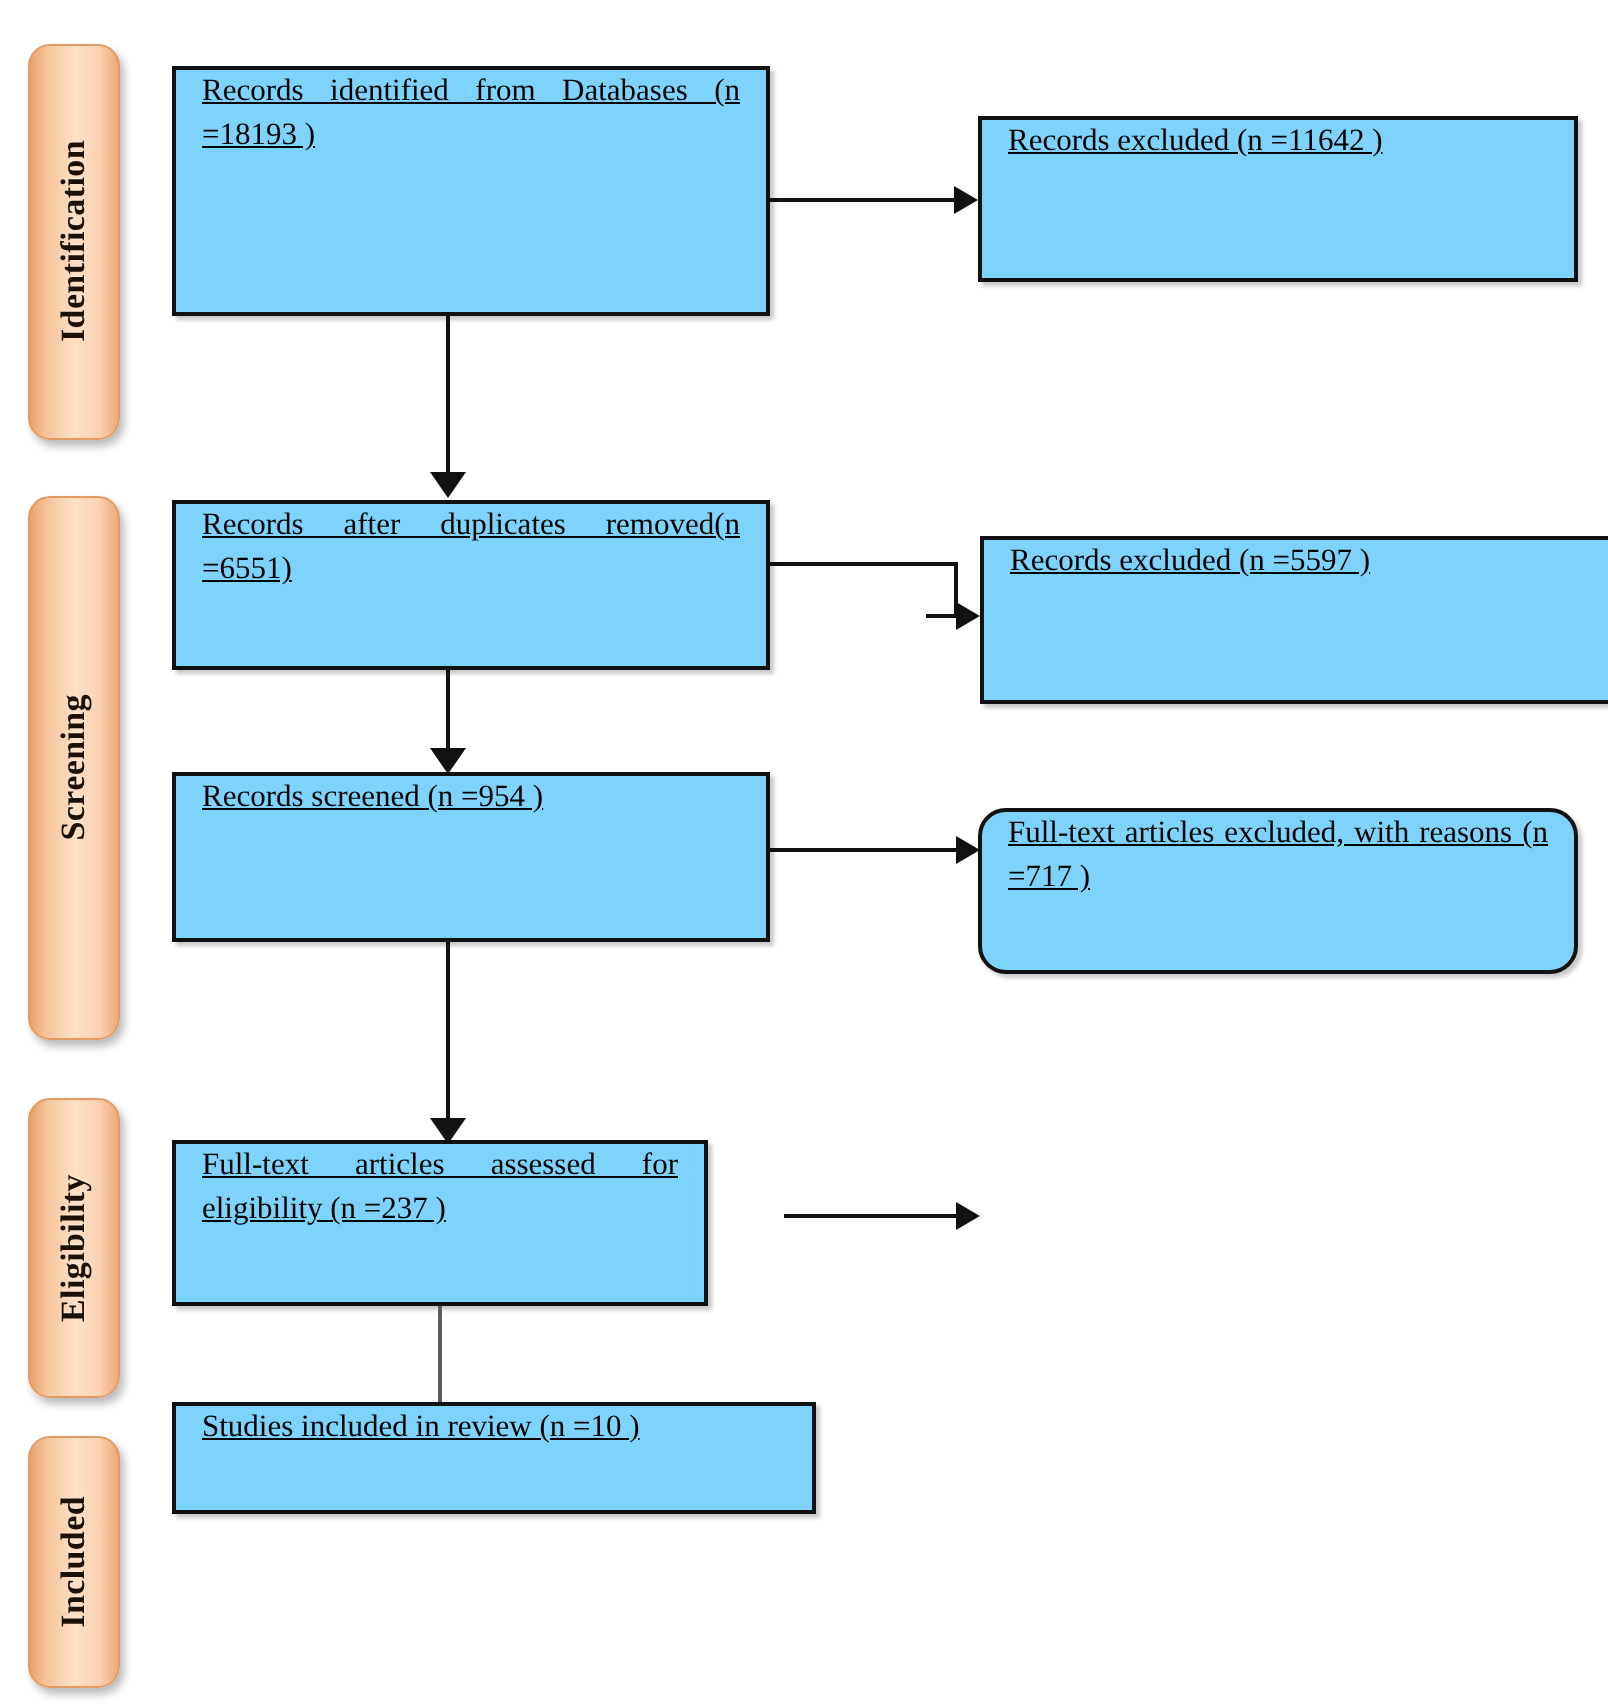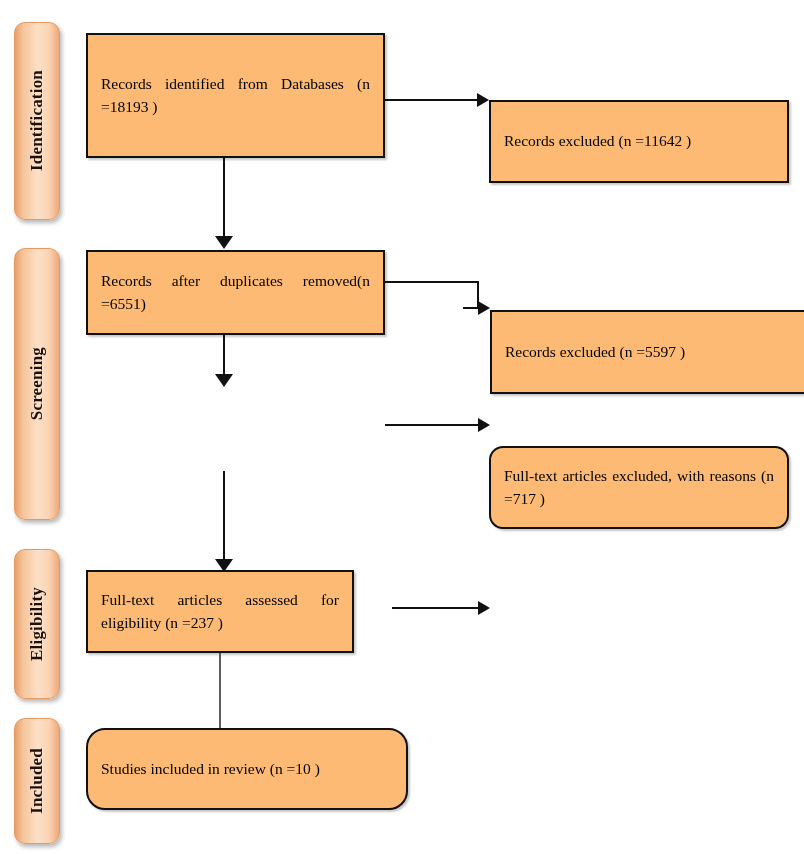--- a/index.html
+++ b/index.html
@@ -42,44 +42,43 @@
     font-size: 17px;
     letter-spacing: 0.2px;
     color: #1c1007;
     white-space: nowrap;
     text-shadow: 0.5px 0.5px 0 rgba(255,255,255,0.35);
   }
 
   
   .flow-box {
     position: absolute;
-    background: #fdba74;
+    background: #7dd3fc;
     border: 2.5px solid #111111;
     box-sizing: border-box;
     box-shadow: 2px 2px 2px rgba(0,0,0,0.22);
     display: flex;
-    align-items: center;
+    text-decoration: underline;
   }
   .flow-box .box-text {
     display: block;
     width: 100%;
     padding: 0 13px;
     box-sizing: border-box;
     font-family: "Liberation Serif", "DejaVu Serif", serif;
     font-size: 15.5px;
     line-height: 1.45;
     color: #000000;
     text-align: justify;
     text-align-last: left;
     -webkit-hyphens: none;
     hyphens: none;
   }
   .flow-box.thin-border {
     border-width: 2px;
-    margin-top: 42px;
   }
 
   
   .v-line {
     position: absolute;
     width: 2px;
     background: #111111;
   }
   .v-line.gray { background: #5d5d5d; }
 
@@ -157,20 +156,23 @@
   <div class="h-line" style="left:463px; top:307px; width:20px;"></div>
   <div class="h-head" style="left:478px; top:301px;"></div>
 
   <div class="flow-box thin-border" style="left:490px; top:268px; width:357px; height:84px;">
     <span class="box-text">Records excluded (n =5597 )</span>
   </div>
 
   <div class="v-line" style="left:223px; top:335px; width:2px; height:40px;"></div>
   <div class="v-head" style="left:215px; top:374px;"></div>
 
+  <div class="flow-box" style="left:86px; top:386px; width:299px; height:85px;">
+    <span class="box-text">Records screened (n =954 )</span>
+  </div>
 
   <div class="h-stub" style="left:385px; top:424px; width:93px; height:2px;"></div>
   <div class="h-head" style="left:478px; top:418px;"></div>
 
   <div class="flow-box thin-border" style="left:489px; top:404px; width:300px; height:83px;border-radius:14px;">
     <span class="box-text">Full-text articles excluded, with reasons (n =717 )</span>
   </div>
 
   <div class="v-line" style="left:223px; top:471px; width:2px; height:89px;"></div>
   <div class="v-head" style="left:215px; top:559px;"></div>
@@ -179,17 +181,17 @@
     <span class="box-text">Full-text articles assessed for eligibility (n =237 )</span>
   </div>
 
   <div class="h-stub" style="left:392px; top:607px; width:86px; height:2px;"></div>
   <div class="h-head" style="left:478px; top:601px;"></div>
 
 
   <div class="v-line gray" style="left:219px; top:653px; width:2px; height:84px;"></div>
   <div class="v-head gray" style="left:211px; top:733px;"></div>
 
-  <div class="flow-box" style="left:86px; top:728px; width:322px; height:82px;border-radius:19px;">
+  <div class="flow-box" style="left:86px; top:701px; width:322px; height:56px;">
     <span class="box-text">Studies included in review (n =10 )</span>
   </div>
 
 </div>
 
 </body></html>

